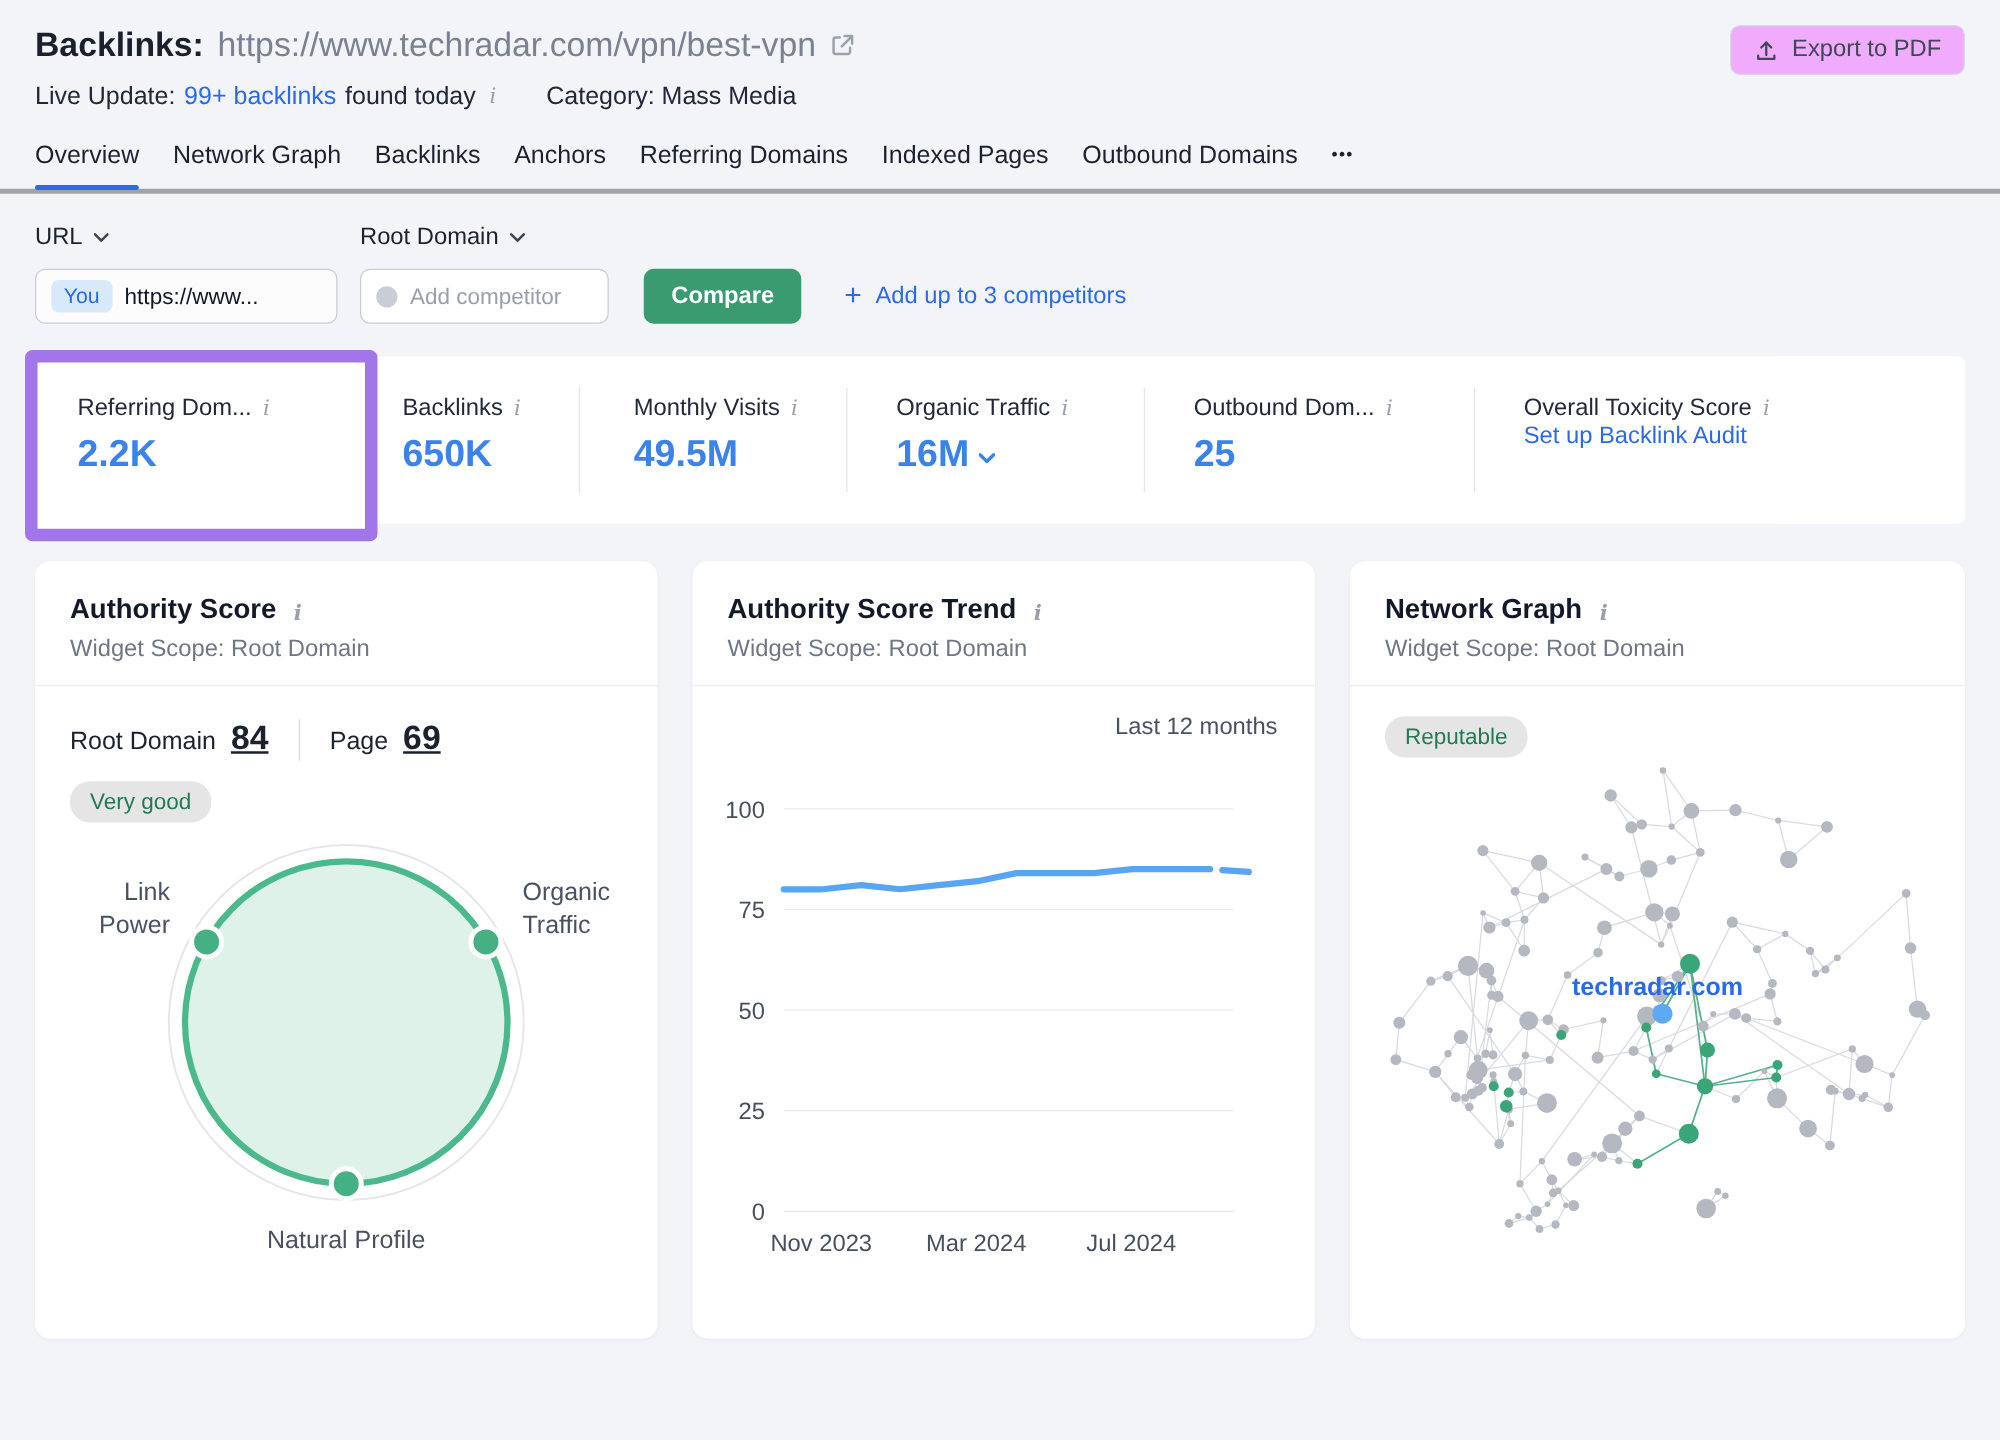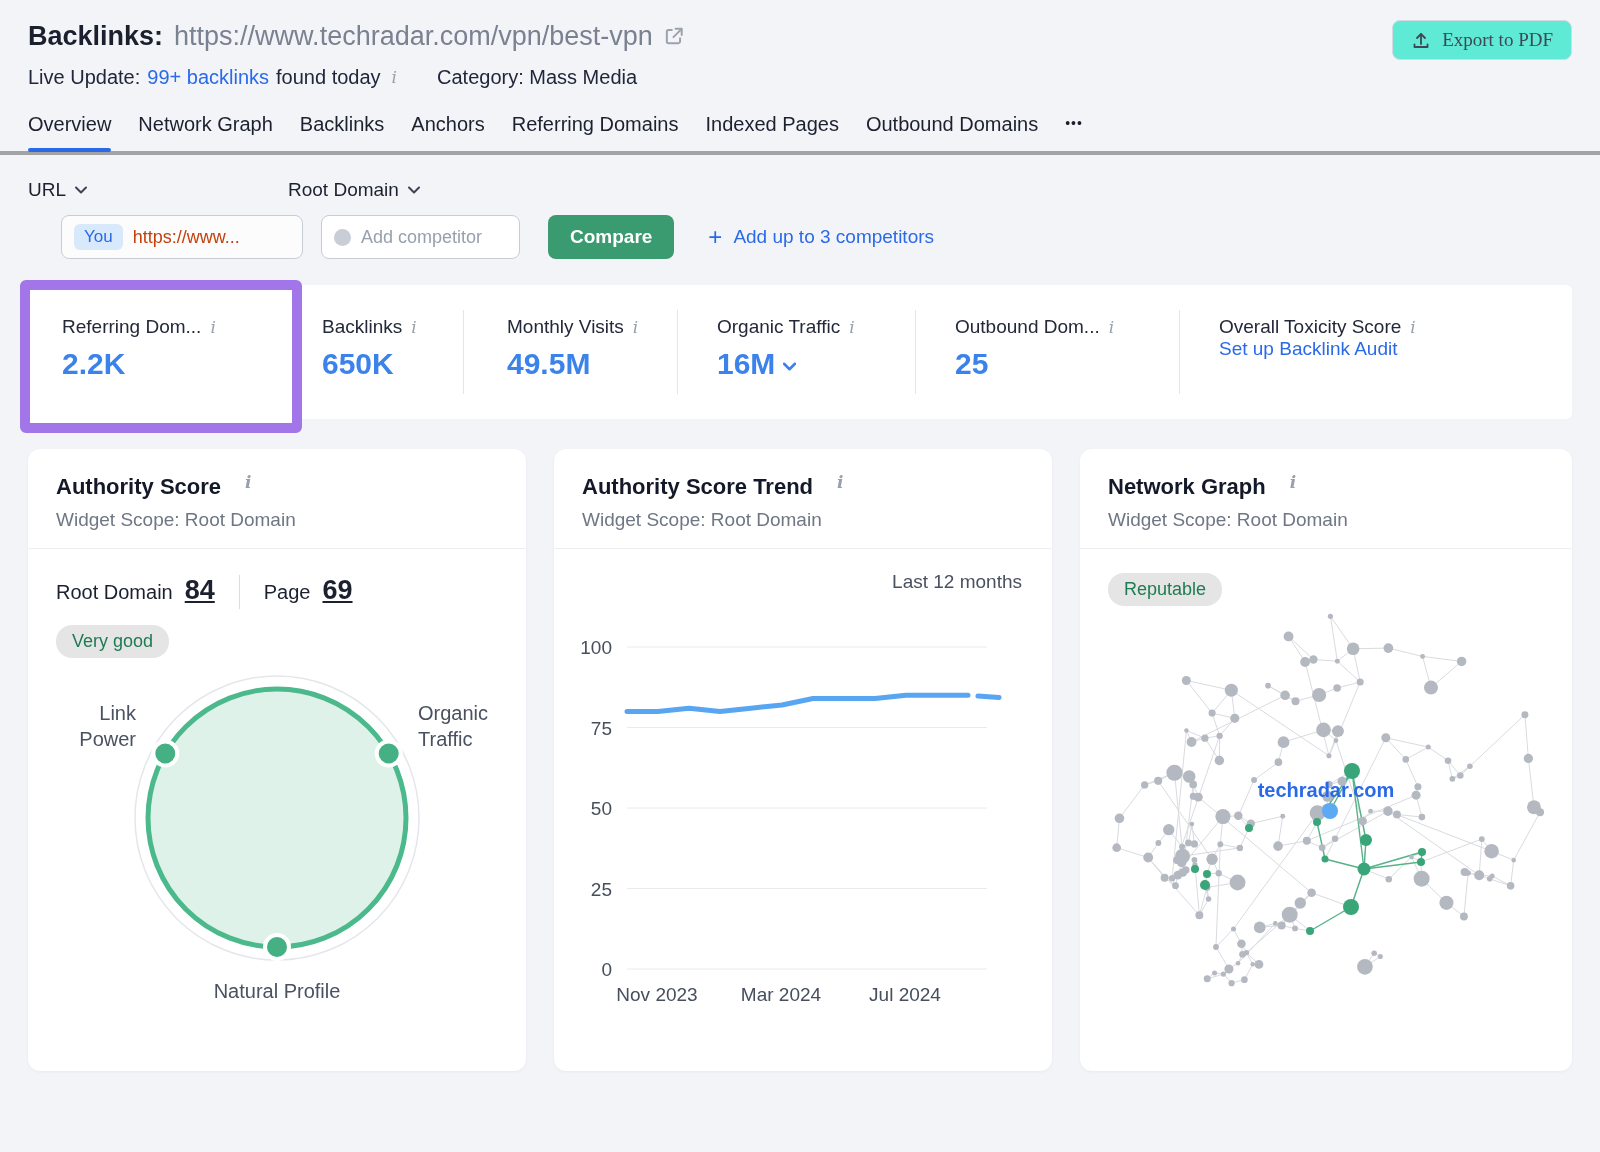--- a/index.html
+++ b/index.html
@@ -11,40 +11,40 @@
   .title{font-weight:700;color:#1b202e;}
   .title-url{color:#7a8191;margin-left:11px;}
   .ext-icon{margin-left:10px;color:#9aa2ae;display:inline-flex;}
   .subtitle-row{margin-top:12px;font-size:20px;color:#21273a;display:flex;align-items:center;}
   .subtitle-row .lbl{margin-right:7px;}
   .link{color:#2a6ae9;cursor:pointer;text-decoration:none;}
   .subtitle-row .sfx{margin-left:7px;}
   .info{font-family:"DejaVu Serif",serif;font-style:italic;color:#99a0ac;font-size:17px;line-height:1;}
   .subtitle-row .info{margin-left:11px;}
   .category{margin-left:40px;}
-  .export-btn{display:flex;align-items:center;gap:11px;background:#5eead4;border:1px solid #d5d9e0;
+  .export-btn{display:flex;align-items:center;gap:11px;background:#f0abfc;border:1px solid #d5d9e0;
       border-radius:8px;height:40px;padding:0 18px;font-size:19px;color:#3f4757;font-weight:500;
-      font-family:Liberation Serif, serif;cursor:pointer;margin-top:2px;}
+      font-family:Liberation Sans, sans-serif;cursor:pointer;margin-top:2px;}
   
   .tabs{display:flex;gap:27px;padding:0 28px;margin-top:24px;border-bottom:4px solid #a3a3a3;}
   .tab{font-size:20px;color:#1c2130;font-weight:500;padding-bottom:15px;position:relative;cursor:pointer;white-space:nowrap;}
   .tab.active::after{content:"";position:absolute;left:0;right:0;bottom:-1px;height:4px;background:#2a6ae9;border-radius:2px;}
   .tab.more{font-size:14px;letter-spacing:1px;align-self:flex-end;padding-bottom:20px;}
   
   .filters{padding:24px 28px 0;}
   .filter-labels{display:flex;font-size:19px;color:#1c2130;}
   .filter-label{display:flex;align-items:center;gap:9px;cursor:pointer;}
   .filter-label:first-child{width:260px;}
   .chev{display:inline-flex;color:#3c4352;}
   .filter-inputs{display:flex;margin-top:14px;align-items:center;}
   .tbox{height:44px;border:1px solid #c7ccd6;border-radius:8px;background:#fff;display:flex;
-        align-items:center;padding:0 12px;gap:10px;box-sizing:border-box;margin-left:33px;}
+        align-items:center;padding:0 12px;gap:10px;box-sizing:border-box;}
   .input-you{width:242px;background:#fcfcfd;}
   .you-pill{background:#d8e9fc;color:#2a6ae9;font-size:17px;padding:3px 10px;border-radius:6px;}
-  .you-value{font-size:18px;color:#c2410c;}
+  .you-value{font-size:18px;color:#0f172a;}
   .input-competitor{width:199px;margin-left:18px;}
   .dot{width:17px;height:17px;border-radius:50%;background:#c9cdd6;flex:none;}
   .placeholder{font-size:18px;color:#98a0ad;}
   .compare-btn{margin-left:28px;background:#3a9a70;color:#fff;font-size:19px;font-weight:700;height:44px;
       padding:0 22px;border-radius:8px;border:none;font-family:"Liberation Sans",sans-serif;cursor:pointer;}
   .add-link{margin-left:34px;color:#2a6ae9;font-size:19px;display:flex;gap:11px;align-items:center;cursor:pointer;}
   .add-link .plus{font-size:24px;font-weight:400;line-height:1;}
   
   .metrics-wrap{margin:26px 28px 0;}
   .metrics-bar{background:#fff;border-radius:6px;height:134px;display:flex;position:relative;}
@@ -60,21 +60,21 @@
   .metric.div::before{content:"";position:absolute;left:0;top:25px;height:84px;width:1px;background:#e2e5ea;}
   .metric-label{font-size:19px;color:#232939;display:flex;gap:9px;align-items:center;}
   .metric-value{margin-top:9px;font-size:30px;font-weight:700;color:#3b83eb;display:flex;align-items:center;gap:8px;}
   .metric-link{display:inline-block;font-size:19px;}
   .chev-blue{display:inline-flex;color:#3b83eb;margin-top:5px;cursor:pointer;}
   
   .cards{display:flex;gap:28px;padding:30px 28px 0;}
   .card{background:#fff;border-radius:12px;width:498px;height:622px;box-sizing:border-box;
         position:relative;box-shadow:0 1px 3px rgba(27,32,50,.05);}
   .card-header{padding:25px 28px 0;height:100px;box-sizing:border-box;border-bottom:1px solid #eceef1;}
-  .card-title{font-size:22px;font-weight:700;color:#141929;display:flex;gap:24px;align-items:flex-start;}
+  .card-title{font-size:22px;font-weight:700;color:#141929;display:flex;gap:14px;align-items:flex-end;}
   .card-scope{margin-top:9px;font-size:19px;color:#6f7684;}
   
   .score-row{display:flex;align-items:baseline;margin:26px 0 0 28px;color:#1c2130;}
   .score-label{font-size:20px;}
   .score-value{font-size:27px;font-weight:700;margin-left:12px;text-decoration:underline;}
   .score-div{width:1px;height:34px;background:#d9dce2;margin:0 24px;align-self:center;}
   .badge{display:inline-block;background:#e5e5e5;color:#1f7b53;font-size:18px;padding:6px 16px;border-radius:16px;}
   .badge-as{margin:16px 0 0 28px;}
   .radar-svg{display:block;margin:2px auto 0;}
   

